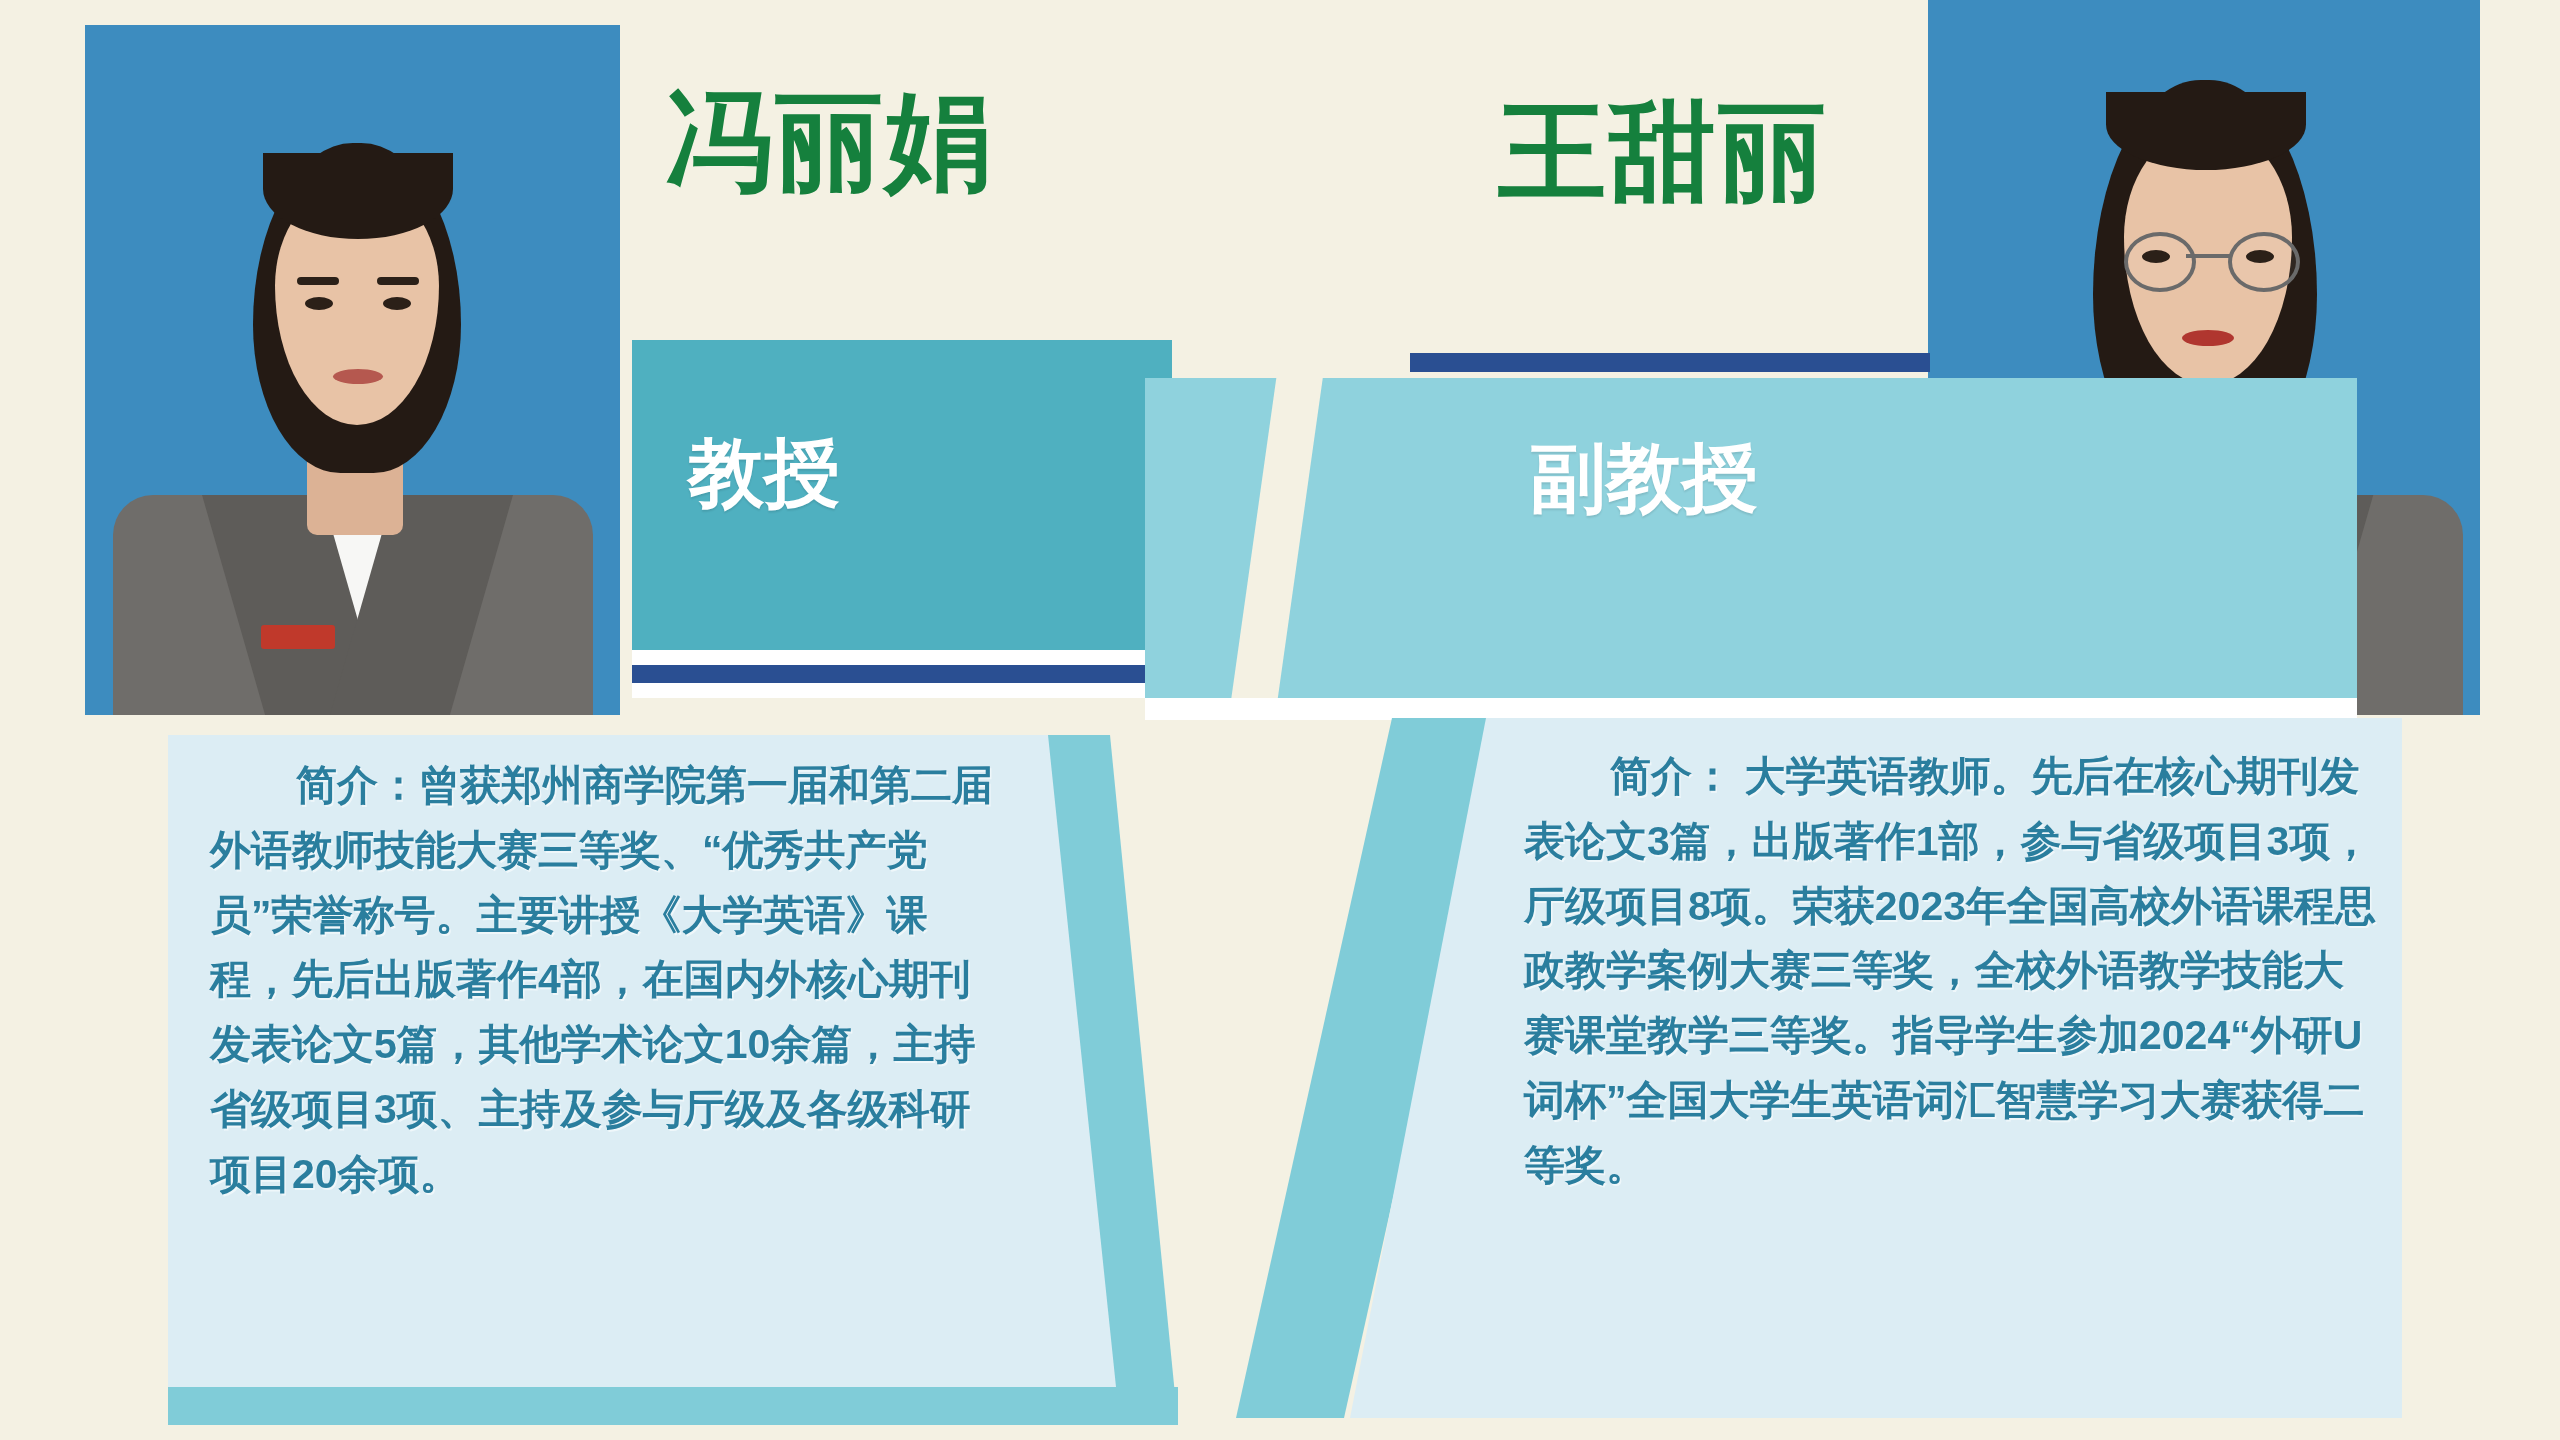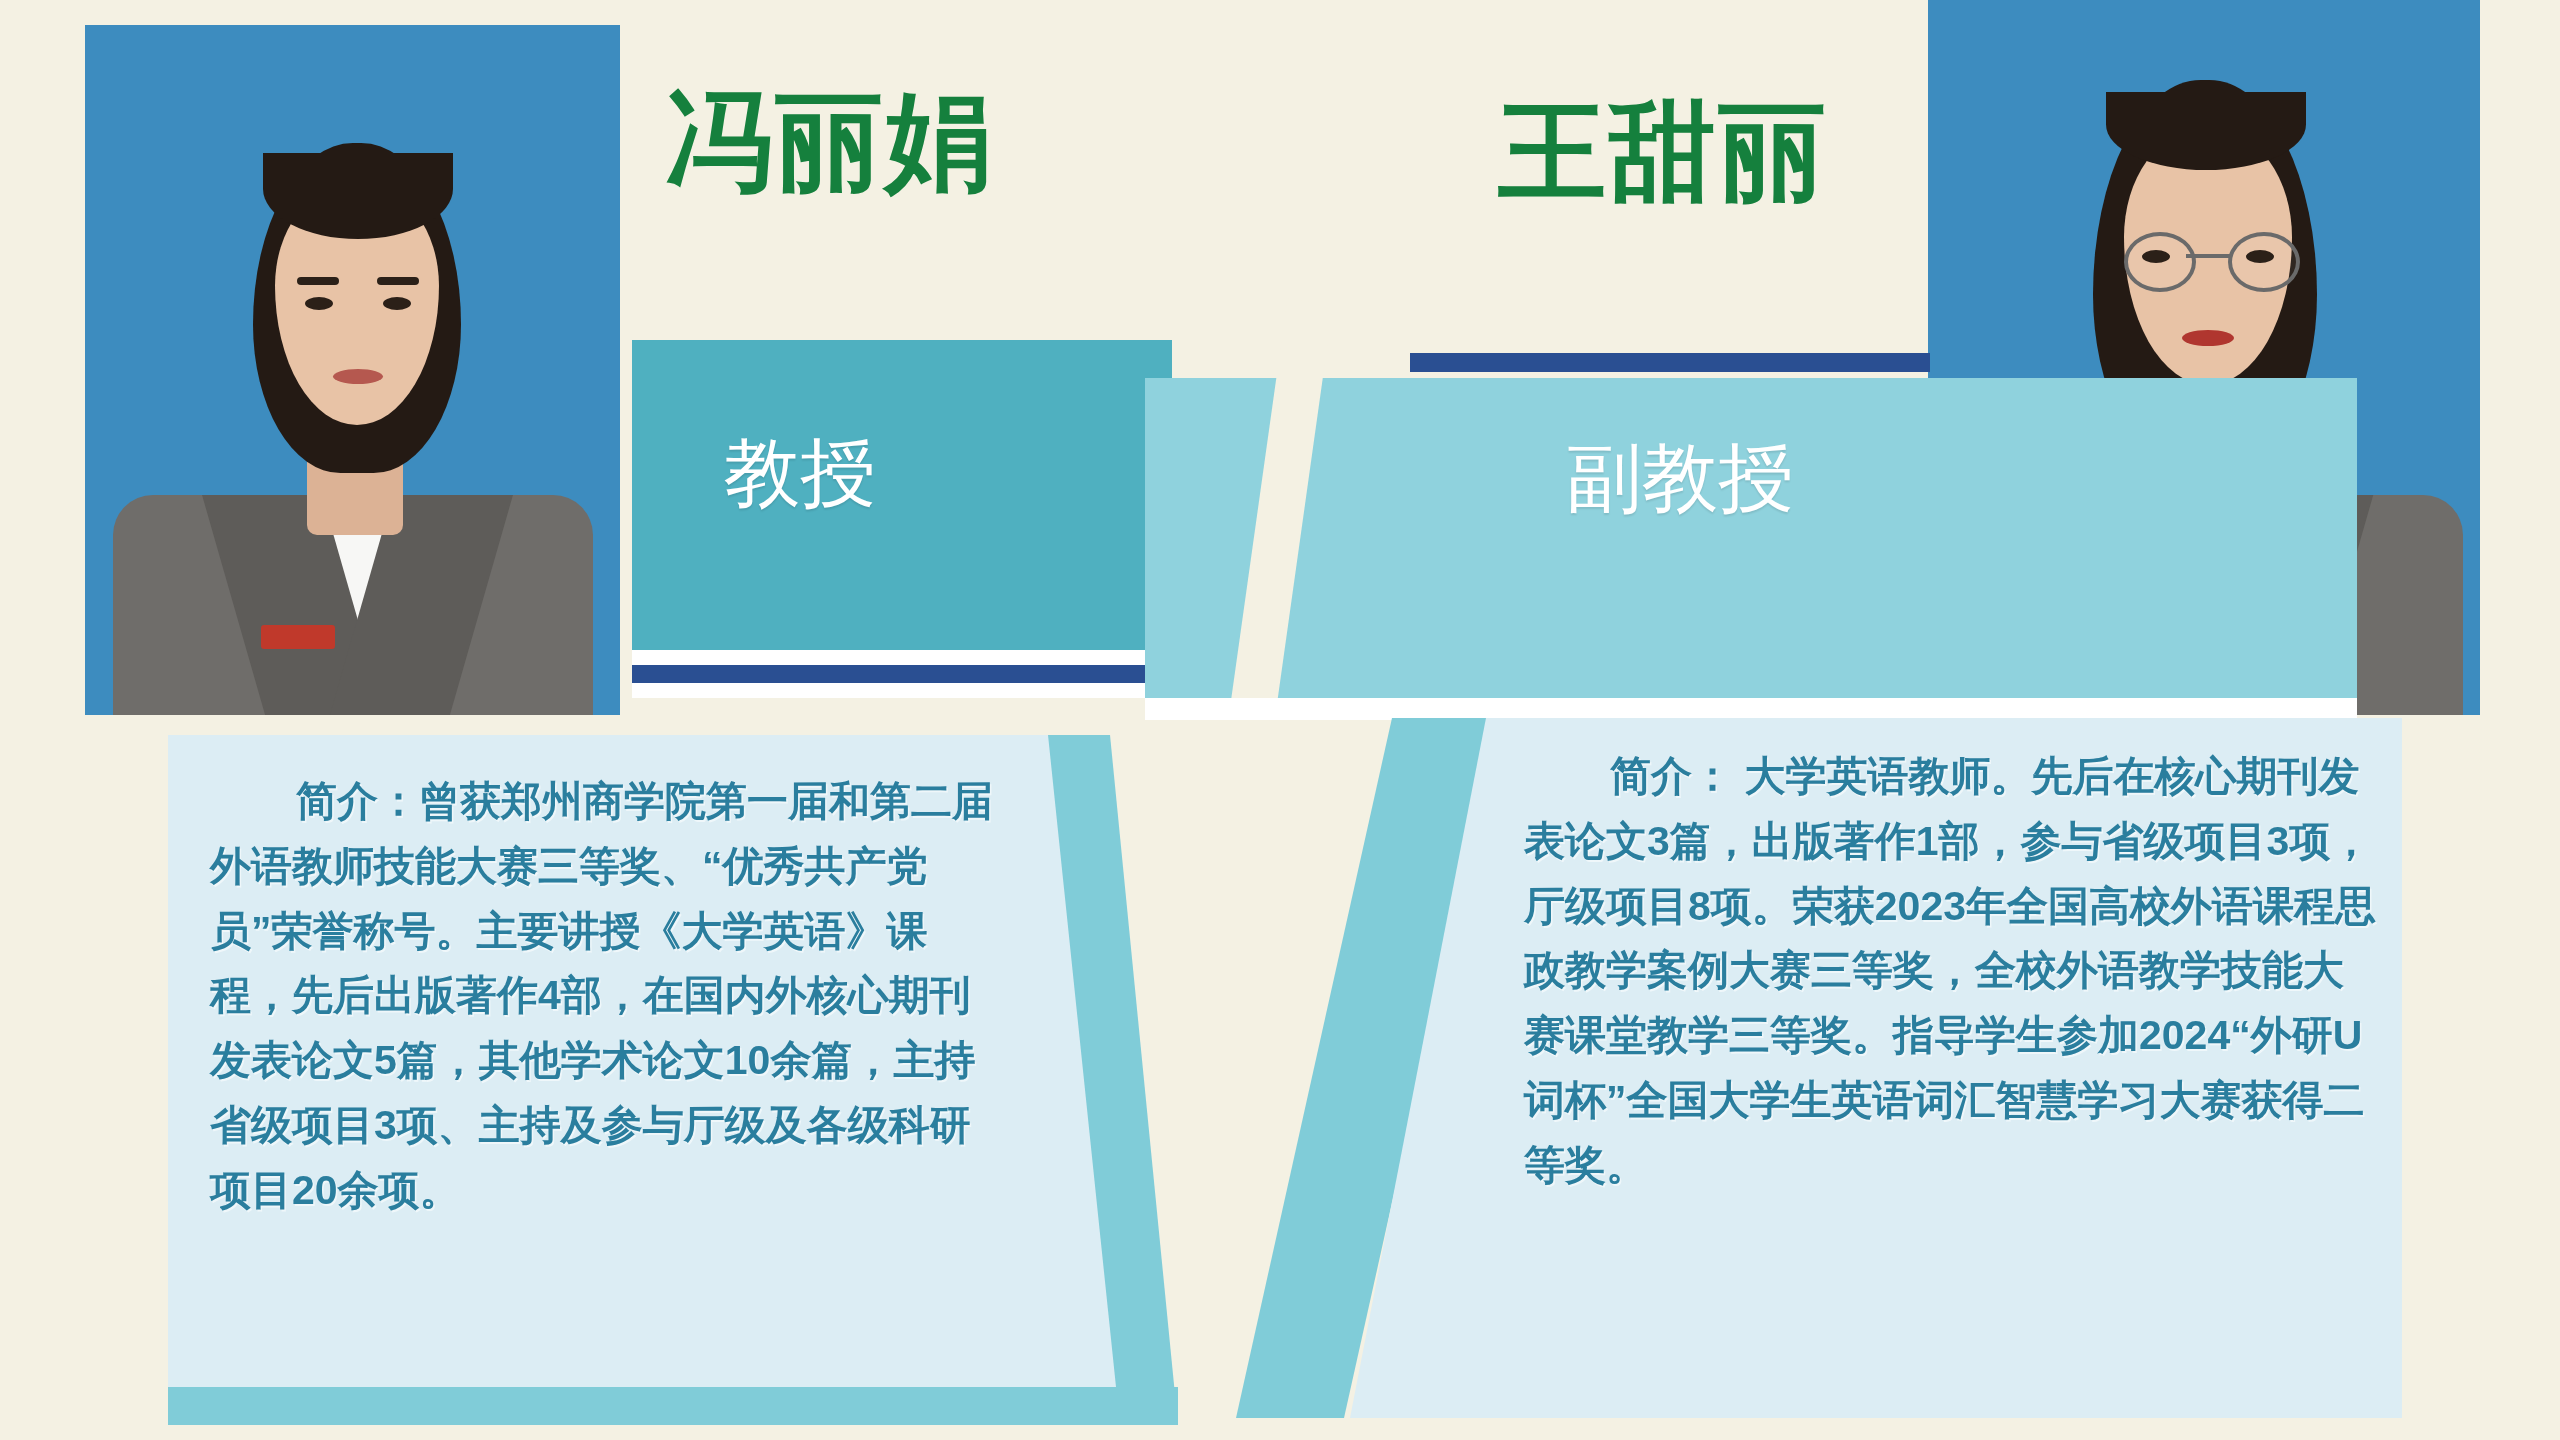--- a/index.html
+++ b/index.html
@@ -31,23 +31,22 @@
   
   .name{
     position:absolute;
     color:#15803d;
     font-weight:bold;
     letter-spacing:2px;
     white-space:nowrap;
     line-height:1;
   }
   .role-label{
-    color:#ffffff;font-weight:normal;white-space:nowrap;line-height:1;
+    color:#ffffff;font-weight:bold;white-space:nowrap;line-height:1;
     text-shadow:0 2px 2px rgba(0,0,0,.10);
-    margin-left:36px;
   }
   .rule{position:absolute;background:#2a4f92;}
   .whiteband{position:absolute;background:#ffffff;}
 
   
   .bio{position:absolute;}
   .bio .txt{
     position:absolute;
     color:#2a7e9e;
     font-weight:bold;
@@ -121,21 +120,21 @@
     <div style="position:absolute;left:0;top:0;width:1010px;height:690px;
                 background:#80ccd8;
                 clip-path:polygon(0 652px, 1010px 652px, 1010px 690px, 0 690px,
                                   0 652px, 0 652px);"></div>
     <div style="position:absolute;left:0;top:0;width:1010px;height:690px;
                 background:#80ccd8;
                 clip-path:polygon(832px 0, 942px 0, 1010px 690px, 900px 690px);"></div>
     <div style="position:absolute;left:0;top:0;width:1010px;height:690px;
                 background:#dcedf4;
                 clip-path:polygon(0 0, 880px 0, 948px 652px, 0 652px);"></div>
-    <div class="txt" style="left:42px;top:34px;width:790px;font-size:41px;">简介：曾获郑州商学院第一届和第二届外语教师技能大赛三等奖、“优秀共产党员”荣誉称号。主要讲授《大学英语》课程，先后出版著作4部，在国内外核心期刊发表论文5篇，其他学术论文10余篇，主持省级项目3项、主持及参与厅级及各级科研项目20余项。</div>
+    <div class="txt" style="left:42px;top:18px;width:790px;font-size:41px;">简介：曾获郑州商学院第一届和第二届外语教师技能大赛三等奖、“优秀共产党员”荣誉称号。主要讲授《大学英语》课程，先后出版著作4部，在国内外核心期刊发表论文5篇，其他学术论文10余篇，主持省级项目3项、主持及参与厅级及各级科研项目20余项。</div>
   </div>
 
   <div class="bio" style="left:1232px;top:718px;width:1170px;height:610px;">
     <div style="position:absolute;left:0;top:0;width:1170px;height:700px;
                 background:#80ccd8;
                 clip-path:polygon(160px 0, 268px 0, 112px 700px, 4px 700px);"></div>
     <div style="position:absolute;left:0;top:0;width:1170px;height:700px;
                 background:#dcedf4;
                 clip-path:polygon(254px 0, 1170px 0, 1170px 700px, 118px 700px);"></div>
     <div class="txt" style="left:292px;top:26px;width:860px;font-size:41px;">简介： 大学英语教师。先后在核心期刊发表论文3篇，出版著作1部，参与省级项目3项，厅级项目8项。荣获2023年全国高校外语课程思政教学案例大赛三等奖，全校外语教学技能大赛课堂教学三等奖。指导学生参加2024“外研U词杯”全国大学生英语词汇智慧学习大赛获得二等奖。</div>

